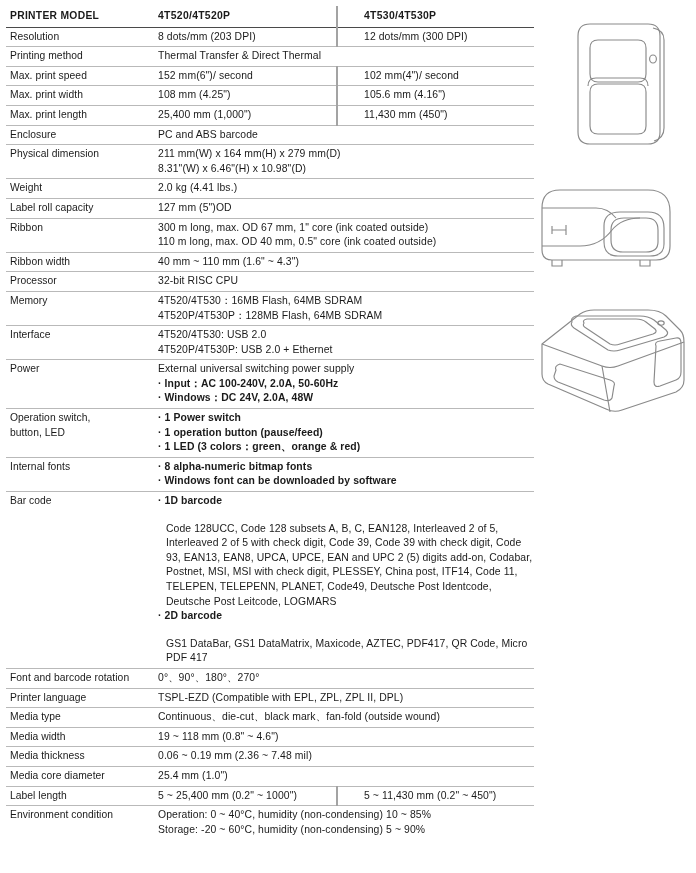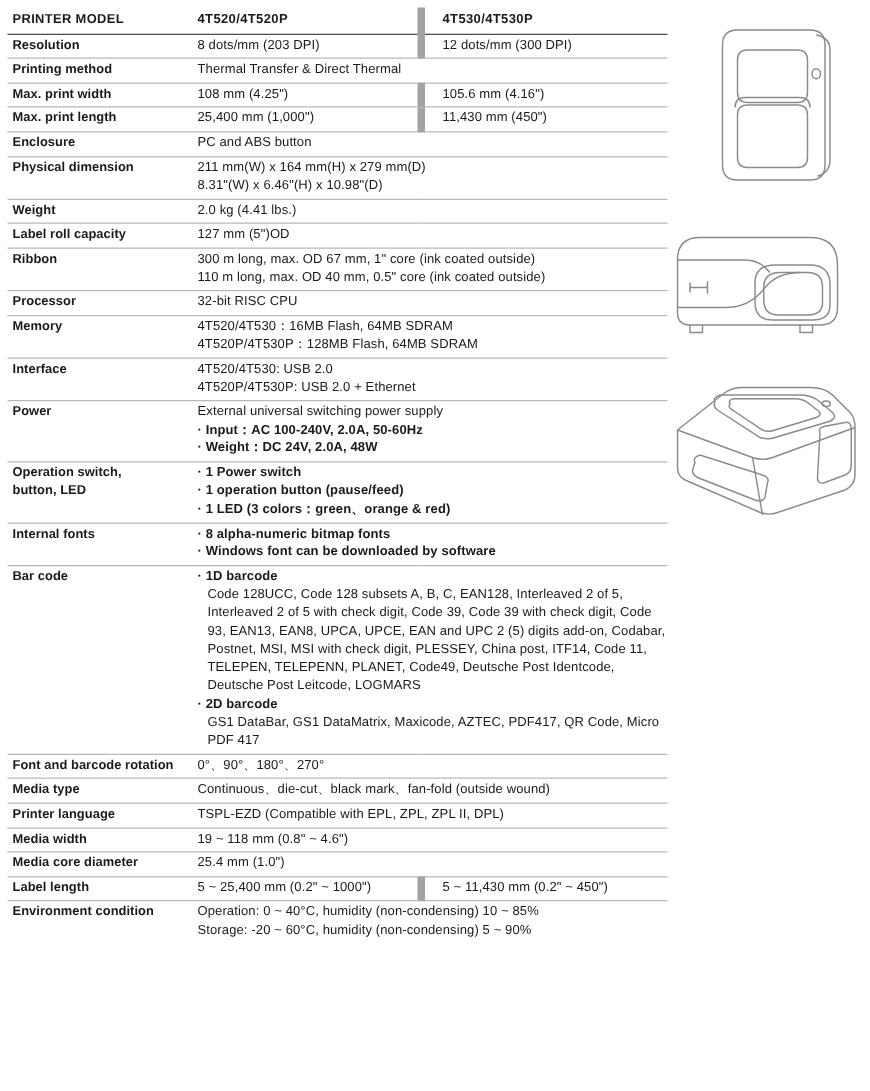--- a/index.html
+++ b/index.html
@@ -42,49 +42,50 @@
   }
   .spec-table tr.header td {
     border-bottom: 1.6px solid #4a4a4a;
     padding-top: 3px;
     padding-bottom: 3px;
   }
   .spec-table tr:last-child td {
     border-bottom: none;
   }
   td.label {
-    font-weight: bold;
+    font-weight: normal;
     font-size: 10.3px;
     padding-left: 4px;
     letter-spacing: 0.05px;
   }
   tr.header td.label,
   tr.header td.val {
     font-weight: bold;
     letter-spacing: 0.3px;
   }
   td.val {
     font-weight: normal;
   }
   
   td.val-split-b {
-    border-left: 6px solid #a3a3a3;
-    padding-left: 14px;
+    border-left: 2px solid #a3a3a3;
+    padding-left: 26px;
   }
   .line { display: block; white-space: pre; }
   .bullet-line {
     display: block;
     white-space: pre;
     padding-left: 7px;
     text-indent: -7px;
     font-weight: bold;
   }
   .wrap-line {
     display: block;
     padding-left: 8px;
+    margin-top: 13px;
   }
 
   
   .illus {
     position: absolute;
     right: 0;
   }
   .illus svg { display: block; }
   #illus-front { top: 14px;  right: 14px; }
   #illus-side  { top: 168px; right: 10px; }
@@ -119,38 +120,45 @@
         <tr>
           <td class="label">
             <span class="line">Printing method</span>
           </td>
           <td class="val" colspan="2">
             <span class="line">Thermal Transfer &amp; Direct Thermal</span>
           </td>
         </tr>
         <tr>
           <td class="label">
+            <span class="line">Max. print speed</span>
+          </td>
+          <td class="val">152 mm(6")/ second</td>
+          <td class="val val-split-b">102 mm(4")/ second</td>
+        </tr>
+        <tr>
+          <td class="label">
             <span class="line">Max. print width</span>
           </td>
           <td class="val">108 mm (4.25")</td>
           <td class="val val-split-b">105.6 mm (4.16")</td>
         </tr>
         <tr>
           <td class="label">
             <span class="line">Max. print length</span>
           </td>
           <td class="val">25,400 mm (1,000")</td>
           <td class="val val-split-b">11,430 mm (450")</td>
         </tr>
         <tr>
           <td class="label">
             <span class="line">Enclosure</span>
           </td>
           <td class="val" colspan="2">
-            <span class="line">PC and ABS button</span>
+            <span class="line">PC and ABS barcode</span>
           </td>
         </tr>
         <tr>
           <td class="label">
             <span class="line">Physical dimension</span>
           </td>
           <td class="val" colspan="2">
             <span class="line">211 mm(W) x 164 mm(H) x 279 mm(D)</span>
             <span class="line">8.31"(W) x 6.46"(H) x 10.98"(D)</span>
           </td>
@@ -175,20 +183,28 @@
           <td class="label">
             <span class="line">Ribbon</span>
           </td>
           <td class="val" colspan="2">
             <span class="line">300 m long, max. OD 67 mm, 1" core (ink coated outside)</span>
             <span class="line">110 m long, max. OD 40 mm, 0.5" core (ink coated outside)</span>
           </td>
         </tr>
         <tr>
           <td class="label">
+            <span class="line">Ribbon width</span>
+          </td>
+          <td class="val" colspan="2">
+            <span class="line">40 mm ~ 110 mm (1.6" ~ 4.3")</span>
+          </td>
+        </tr>
+        <tr>
+          <td class="label">
             <span class="line">Processor</span>
           </td>
           <td class="val" colspan="2">
             <span class="line">32-bit RISC CPU</span>
           </td>
         </tr>
         <tr>
           <td class="label">
             <span class="line">Memory</span>
           </td>
@@ -206,21 +222,21 @@
             <span class="line">4T520P/4T530P: USB 2.0 + Ethernet</span>
           </td>
         </tr>
         <tr>
           <td class="label">
             <span class="line">Power</span>
           </td>
           <td class="val" colspan="2">
             <span class="line">External universal switching power supply</span>
             <span class="bullet-line">· Input：AC 100-240V, 2.0A, 50-60Hz</span>
-            <span class="bullet-line">· Weight：DC 24V, 2.0A, 48W</span>
+            <span class="bullet-line">· Windows：DC 24V, 2.0A, 48W</span>
           </td>
         </tr>
         <tr>
           <td class="label">
             <span class="line">Operation switch,</span>
             <span class="line">button, LED</span>
           </td>
           <td class="val" colspan="2">
             <span class="bullet-line">· 1 Power switch</span>
             <span class="bullet-line">· 1 operation button (pause/feed)</span>
@@ -250,40 +266,48 @@
         <tr>
           <td class="label">
             <span class="line">Font and barcode rotation</span>
           </td>
           <td class="val" colspan="2">
             <span class="line">0°、90°、180°、270°</span>
           </td>
         </tr>
         <tr>
           <td class="label">
+            <span class="line">Printer language</span>
+          </td>
+          <td class="val" colspan="2">
+            <span class="line">TSPL-EZD (Compatible with EPL, ZPL, ZPL II, DPL)</span>
+          </td>
+        </tr>
+        <tr>
+          <td class="label">
             <span class="line">Media type</span>
           </td>
           <td class="val" colspan="2">
             <span class="line">Continuous、die-cut、black mark、fan-fold (outside wound)</span>
           </td>
         </tr>
         <tr>
           <td class="label">
-            <span class="line">Printer language</span>
-          </td>
-          <td class="val" colspan="2">
-            <span class="line">TSPL-EZD (Compatible with EPL, ZPL, ZPL II, DPL)</span>
-          </td>
-        </tr>
-        <tr>
-          <td class="label">
             <span class="line">Media width</span>
           </td>
           <td class="val" colspan="2">
             <span class="line">19 ~ 118 mm (0.8" ~ 4.6")</span>
+          </td>
+        </tr>
+        <tr>
+          <td class="label">
+            <span class="line">Media thickness</span>
+          </td>
+          <td class="val" colspan="2">
+            <span class="line">0.06 ~ 0.19 mm (2.36 ~ 7.48 mil)</span>
           </td>
         </tr>
         <tr>
           <td class="label">
             <span class="line">Media core diameter</span>
           </td>
           <td class="val" colspan="2">
             <span class="line">25.4 mm (1.0")</span>
           </td>
         </tr>

